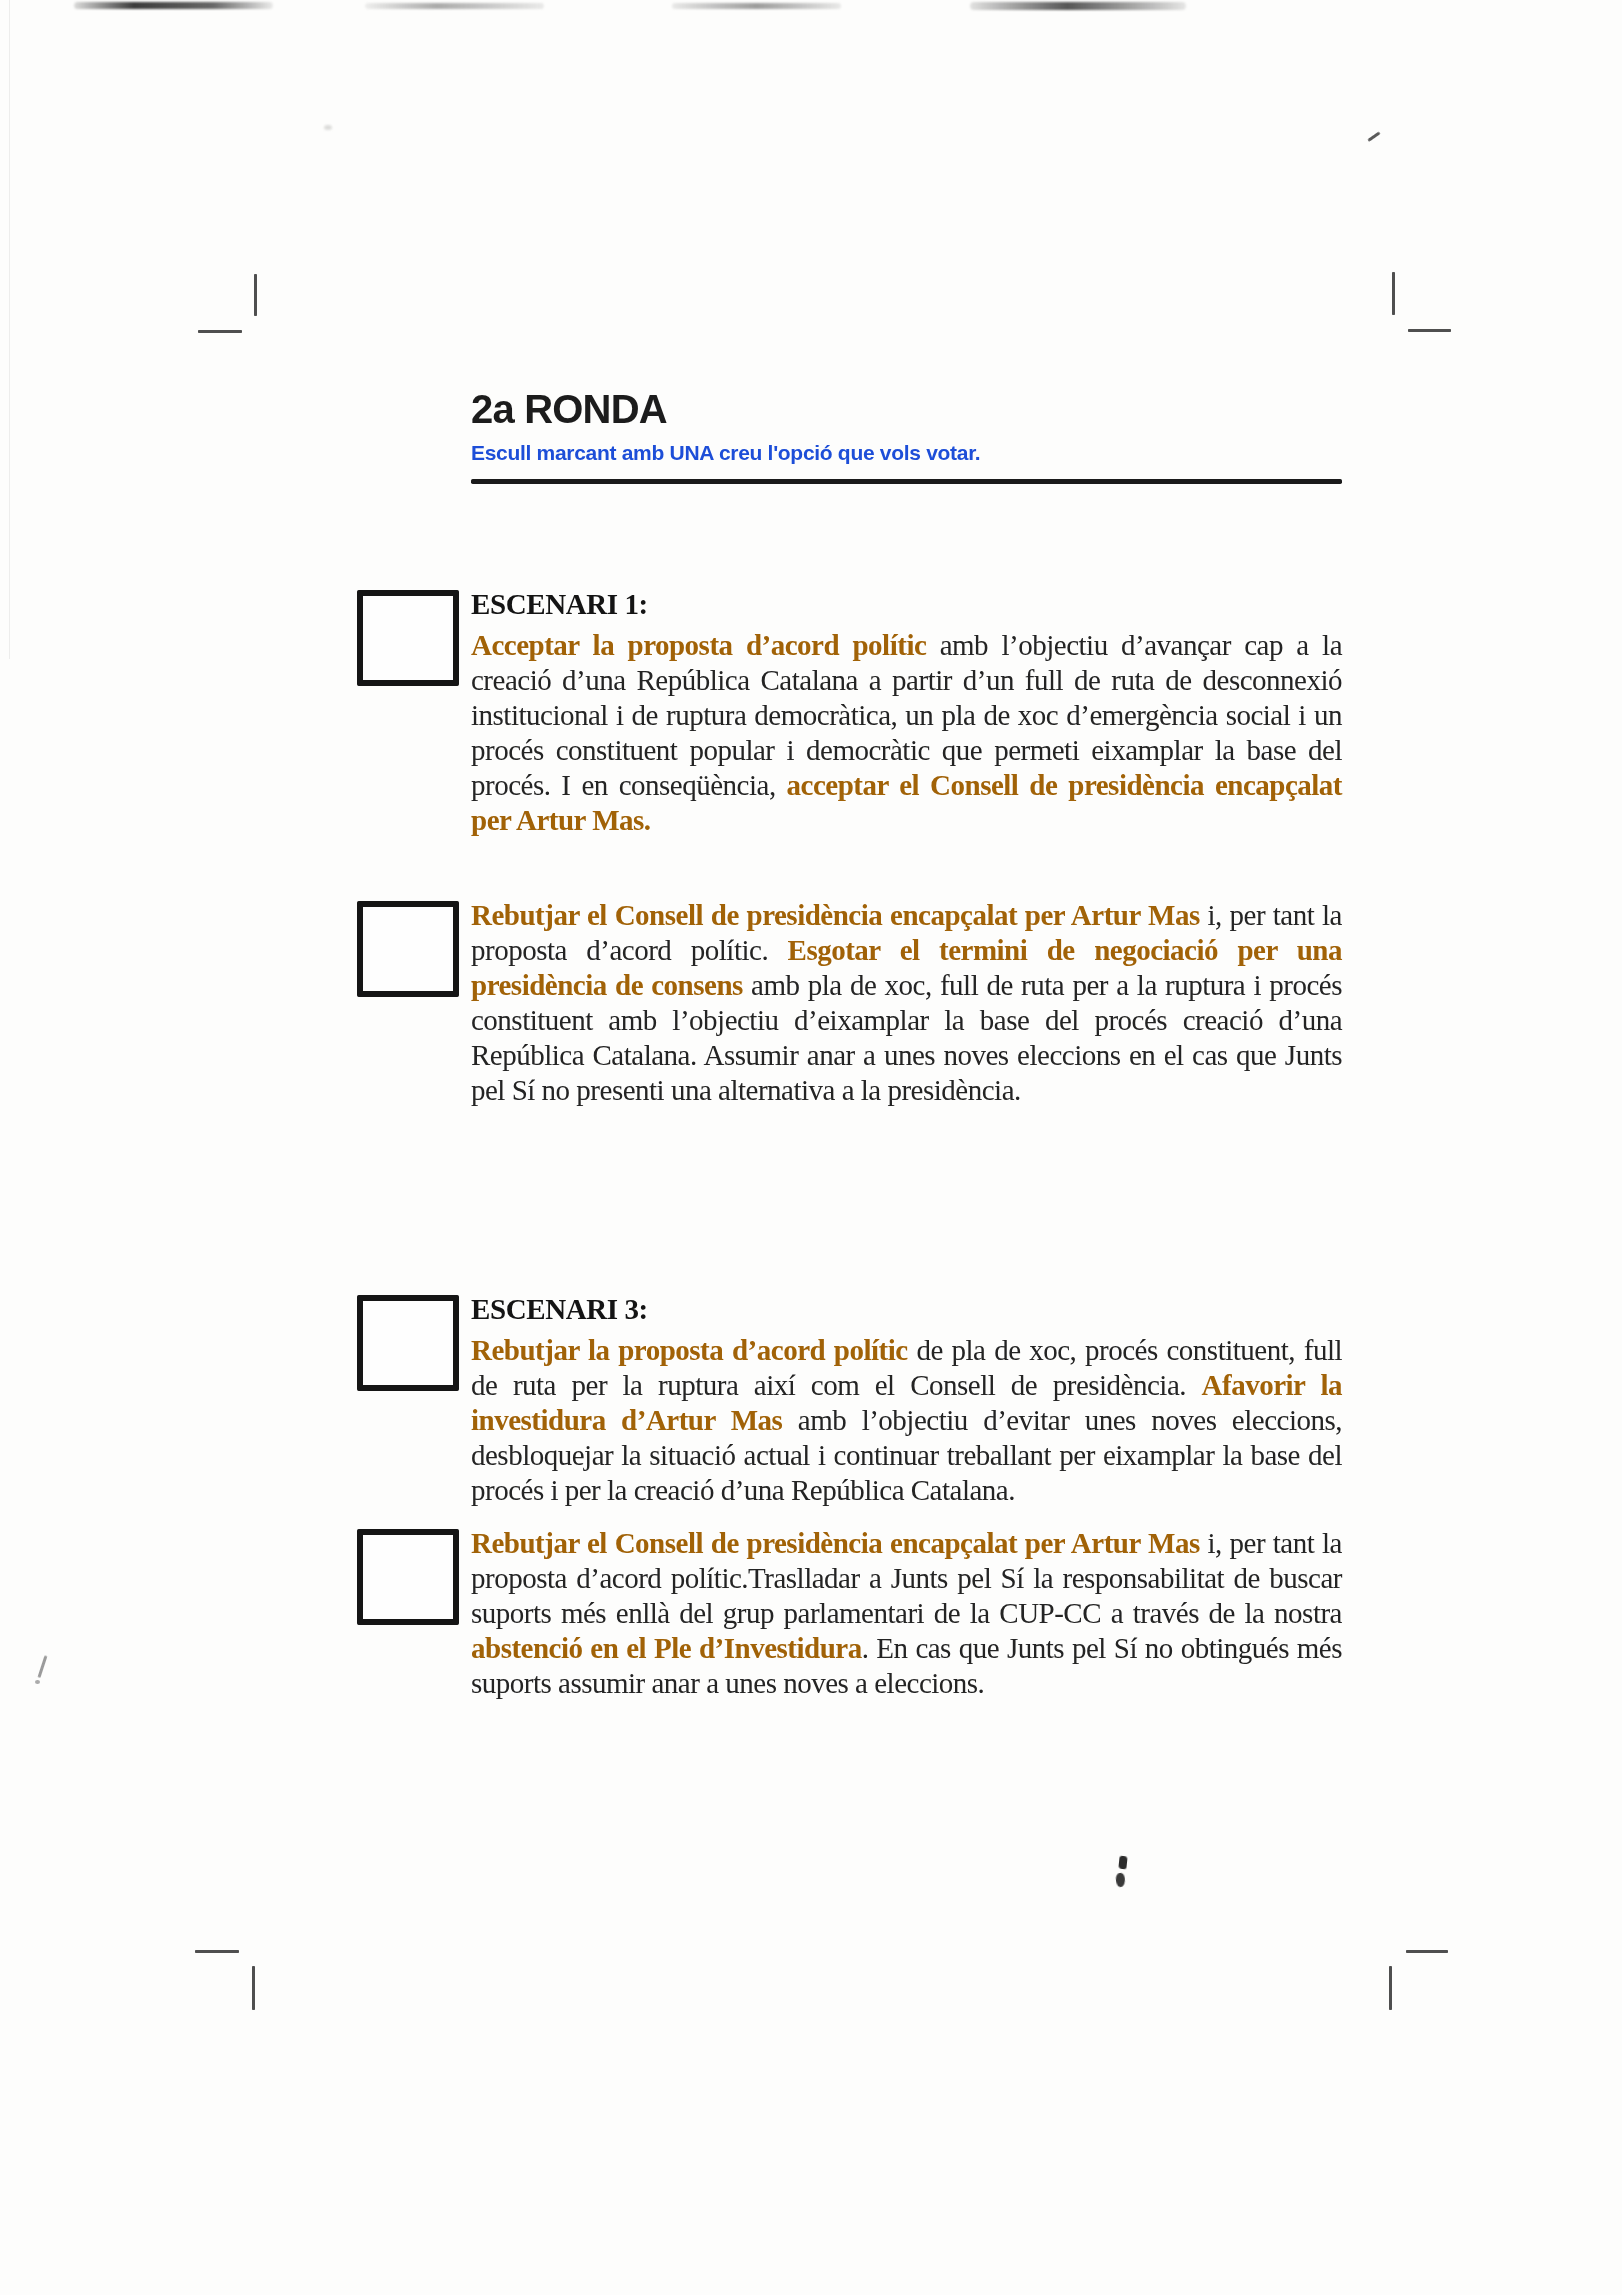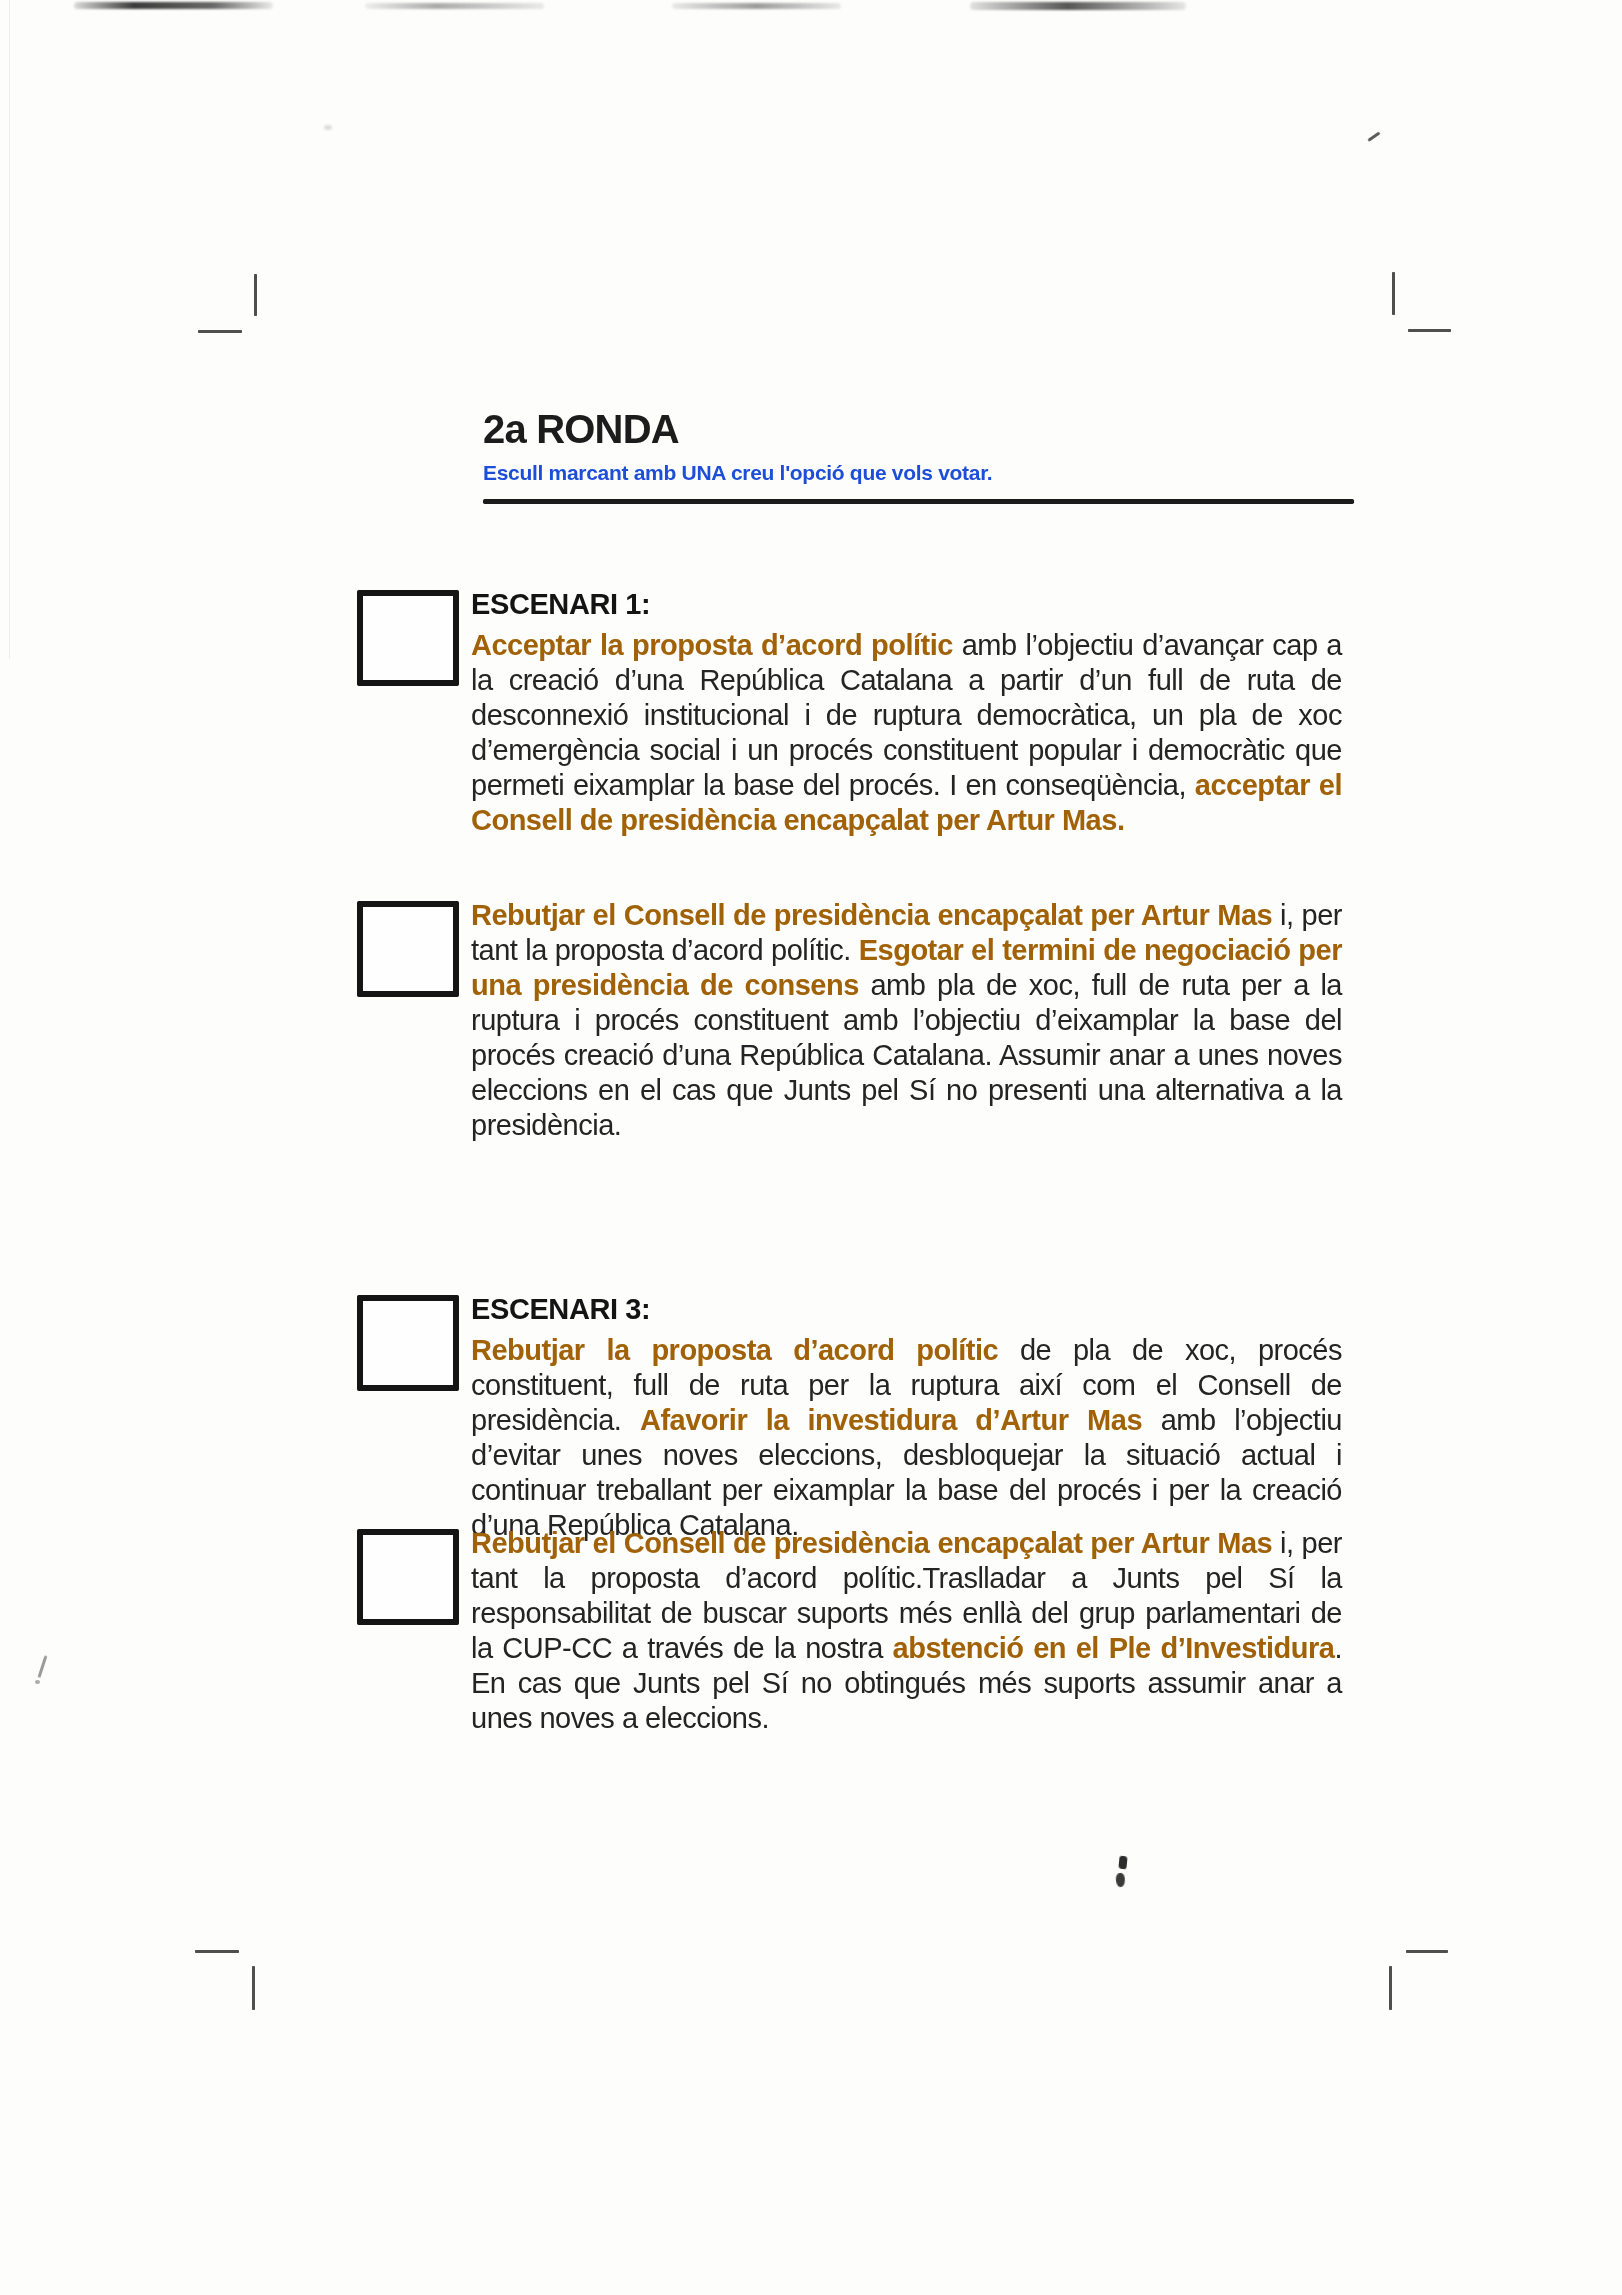--- a/index.html
+++ b/index.html
@@ -7,33 +7,33 @@
   body {
     width:1623px; height:2295px;
     font-family:"Liberation Sans", sans-serif;
   }
   .page {
     position:relative; width:1623px; height:2295px;
     background:#fdfdfc; overflow:hidden; color:#222;
   }
 
   
-  .header { position:absolute; left:471px; top:408px; width:871px;margin-left:12px; }
+  .header { position:absolute; left:471px; top:388px; width:871px; }
   .title {
     font-size:40px; font-weight:bold; color:#1c1c1c;
     letter-spacing:-0.8px; line-height:42px;
   }
   .subtitle {
     font-size:21px; font-weight:bold; color:#1d4ed8;
     letter-spacing:-0.3px; margin-top:11px;
   }
   .rule { height:4.2px; background:#1b1b1b; margin-top:14.4px; border-radius:1.7px; }
 
   
-  .scenario { position:absolute; left:357px; width:987px; }
+  .scenario { position:absolute; left:357px; width:987px;font-family:Liberation Serif, serif; }
   .s1 { top:587px; } .s2 { top:898px; } .s3 { top:1292px; } .s4 { top:1526px; }
   .checkbox {
     position:absolute; left:0; top:2.5px; width:102px; height:96px;
     border:6.8px solid #151515; border-radius:1.7px; background:#fefefe;
     cursor:pointer;
   }
   .scenario-text { margin-left:114px; width:871px; }
   .scenario-heading {
     font-size:29px; font-weight:bold; color:#141414;
     letter-spacing:-0.4px; line-height:34px; margin-bottom:6.8px;

